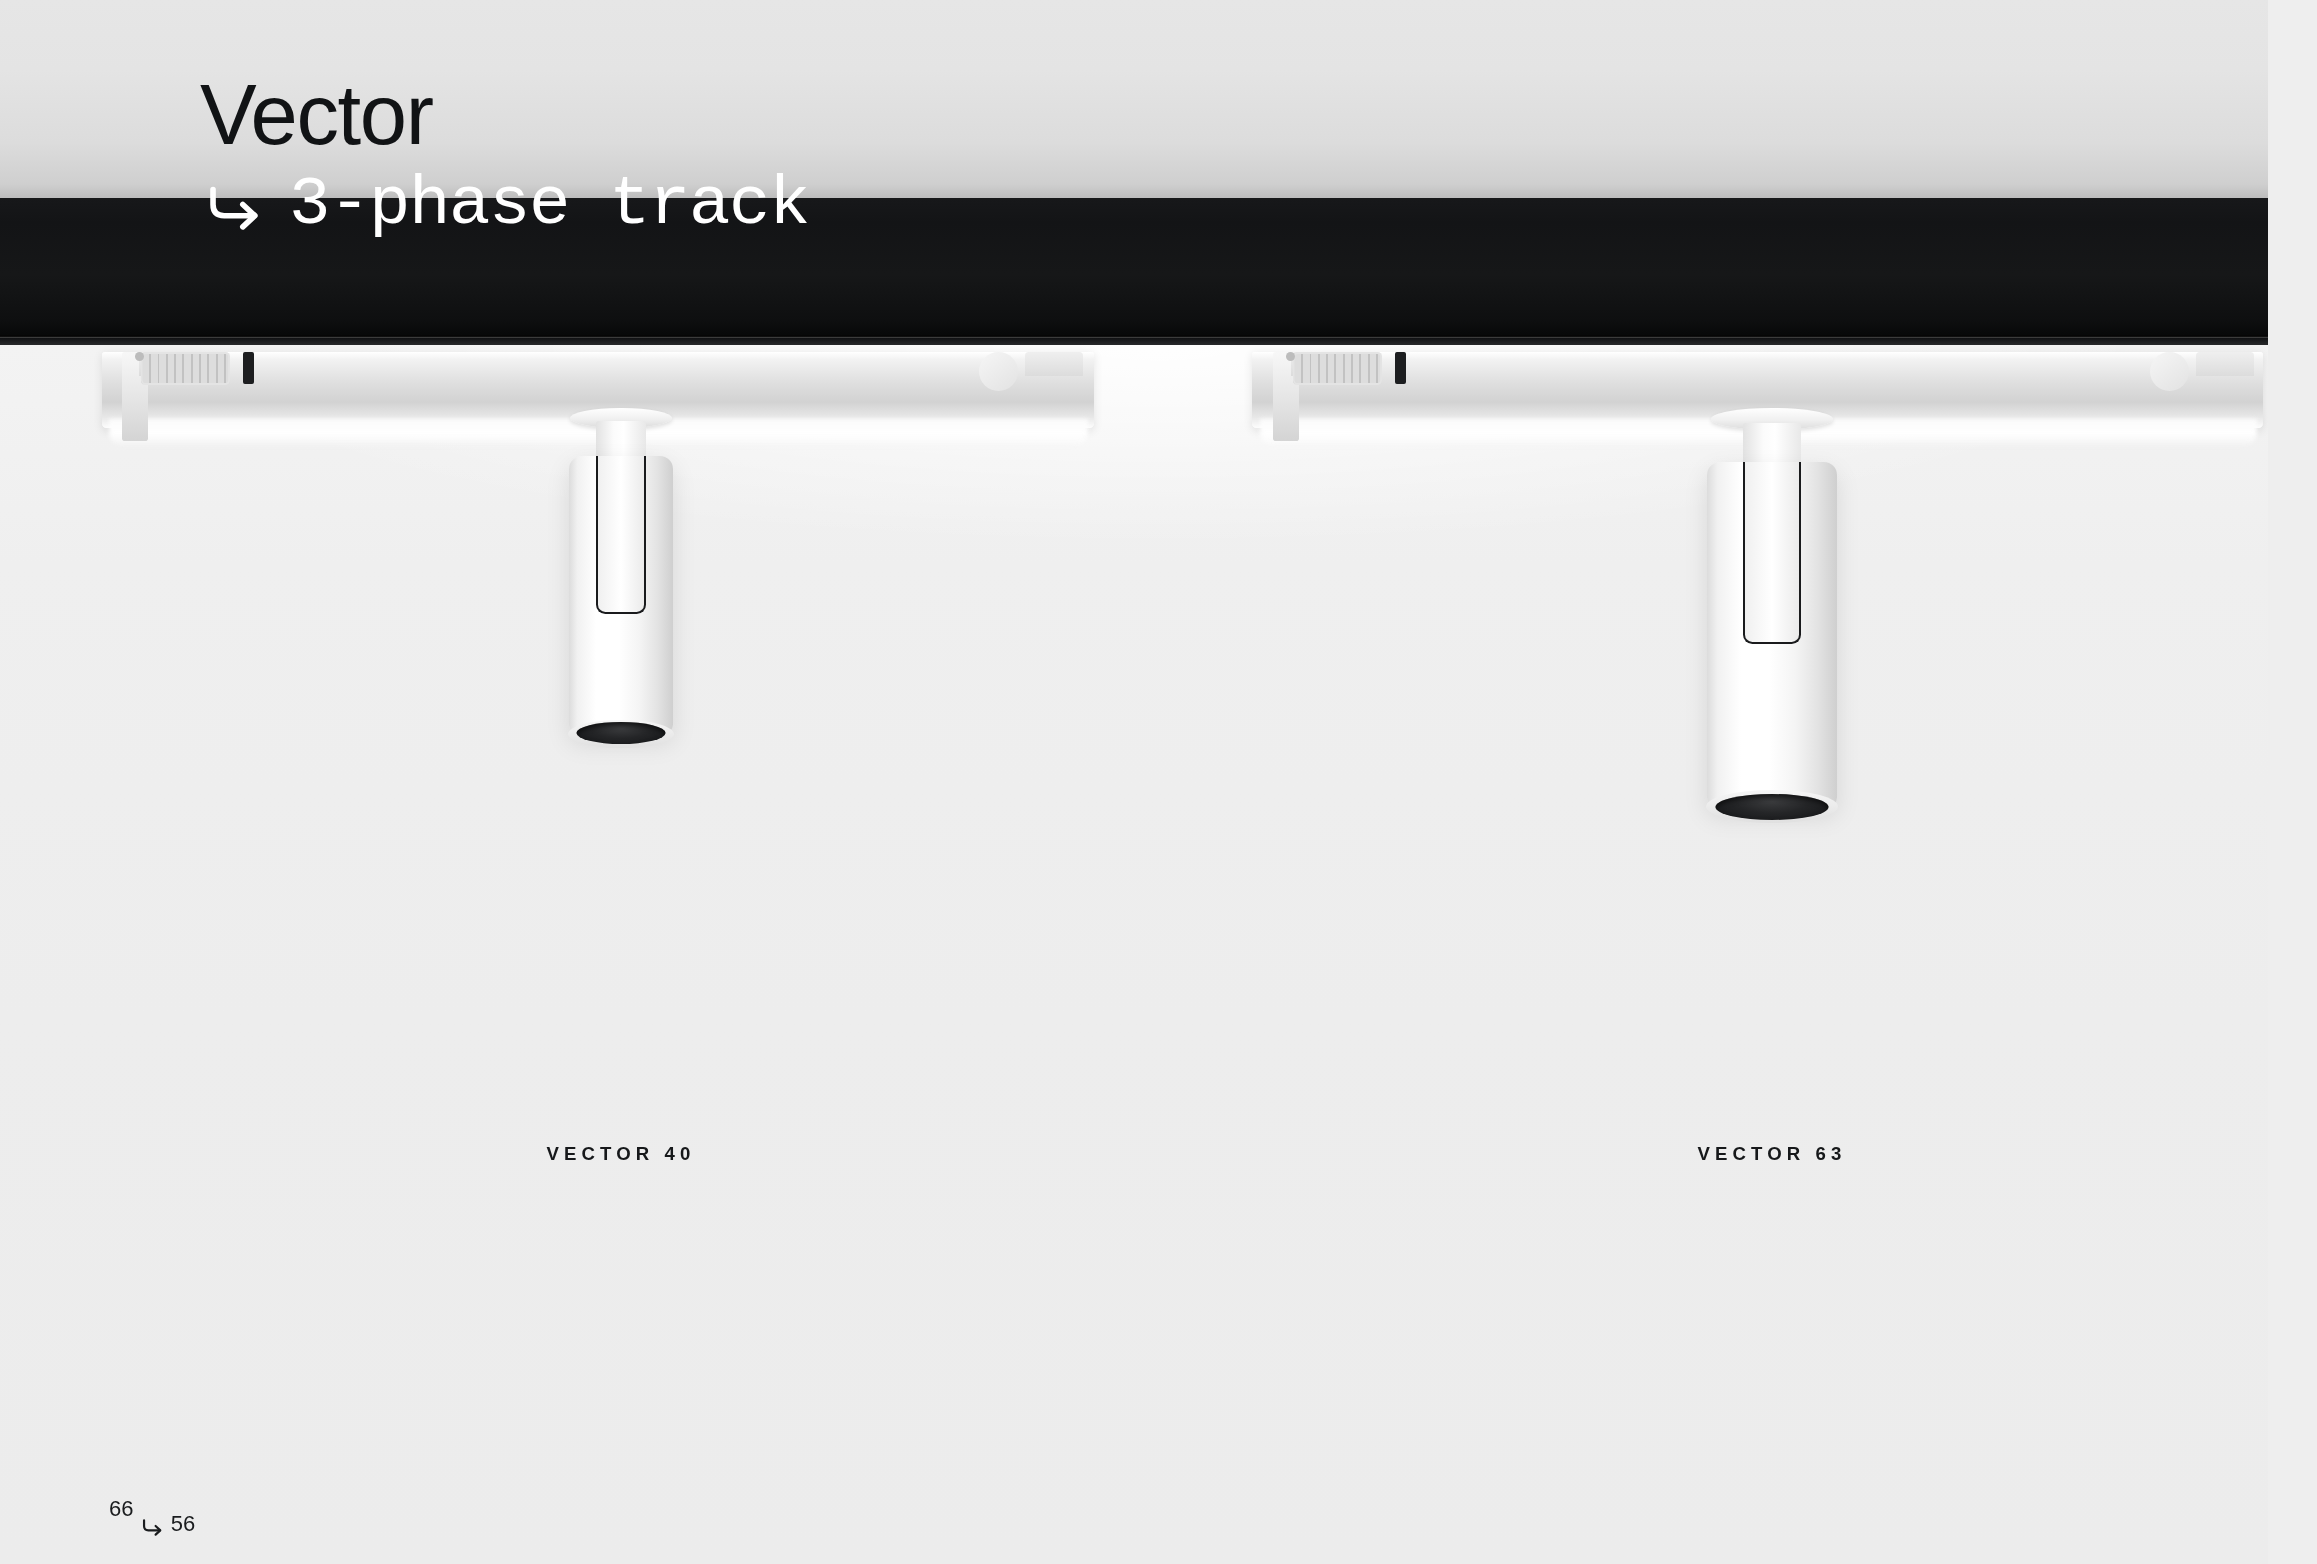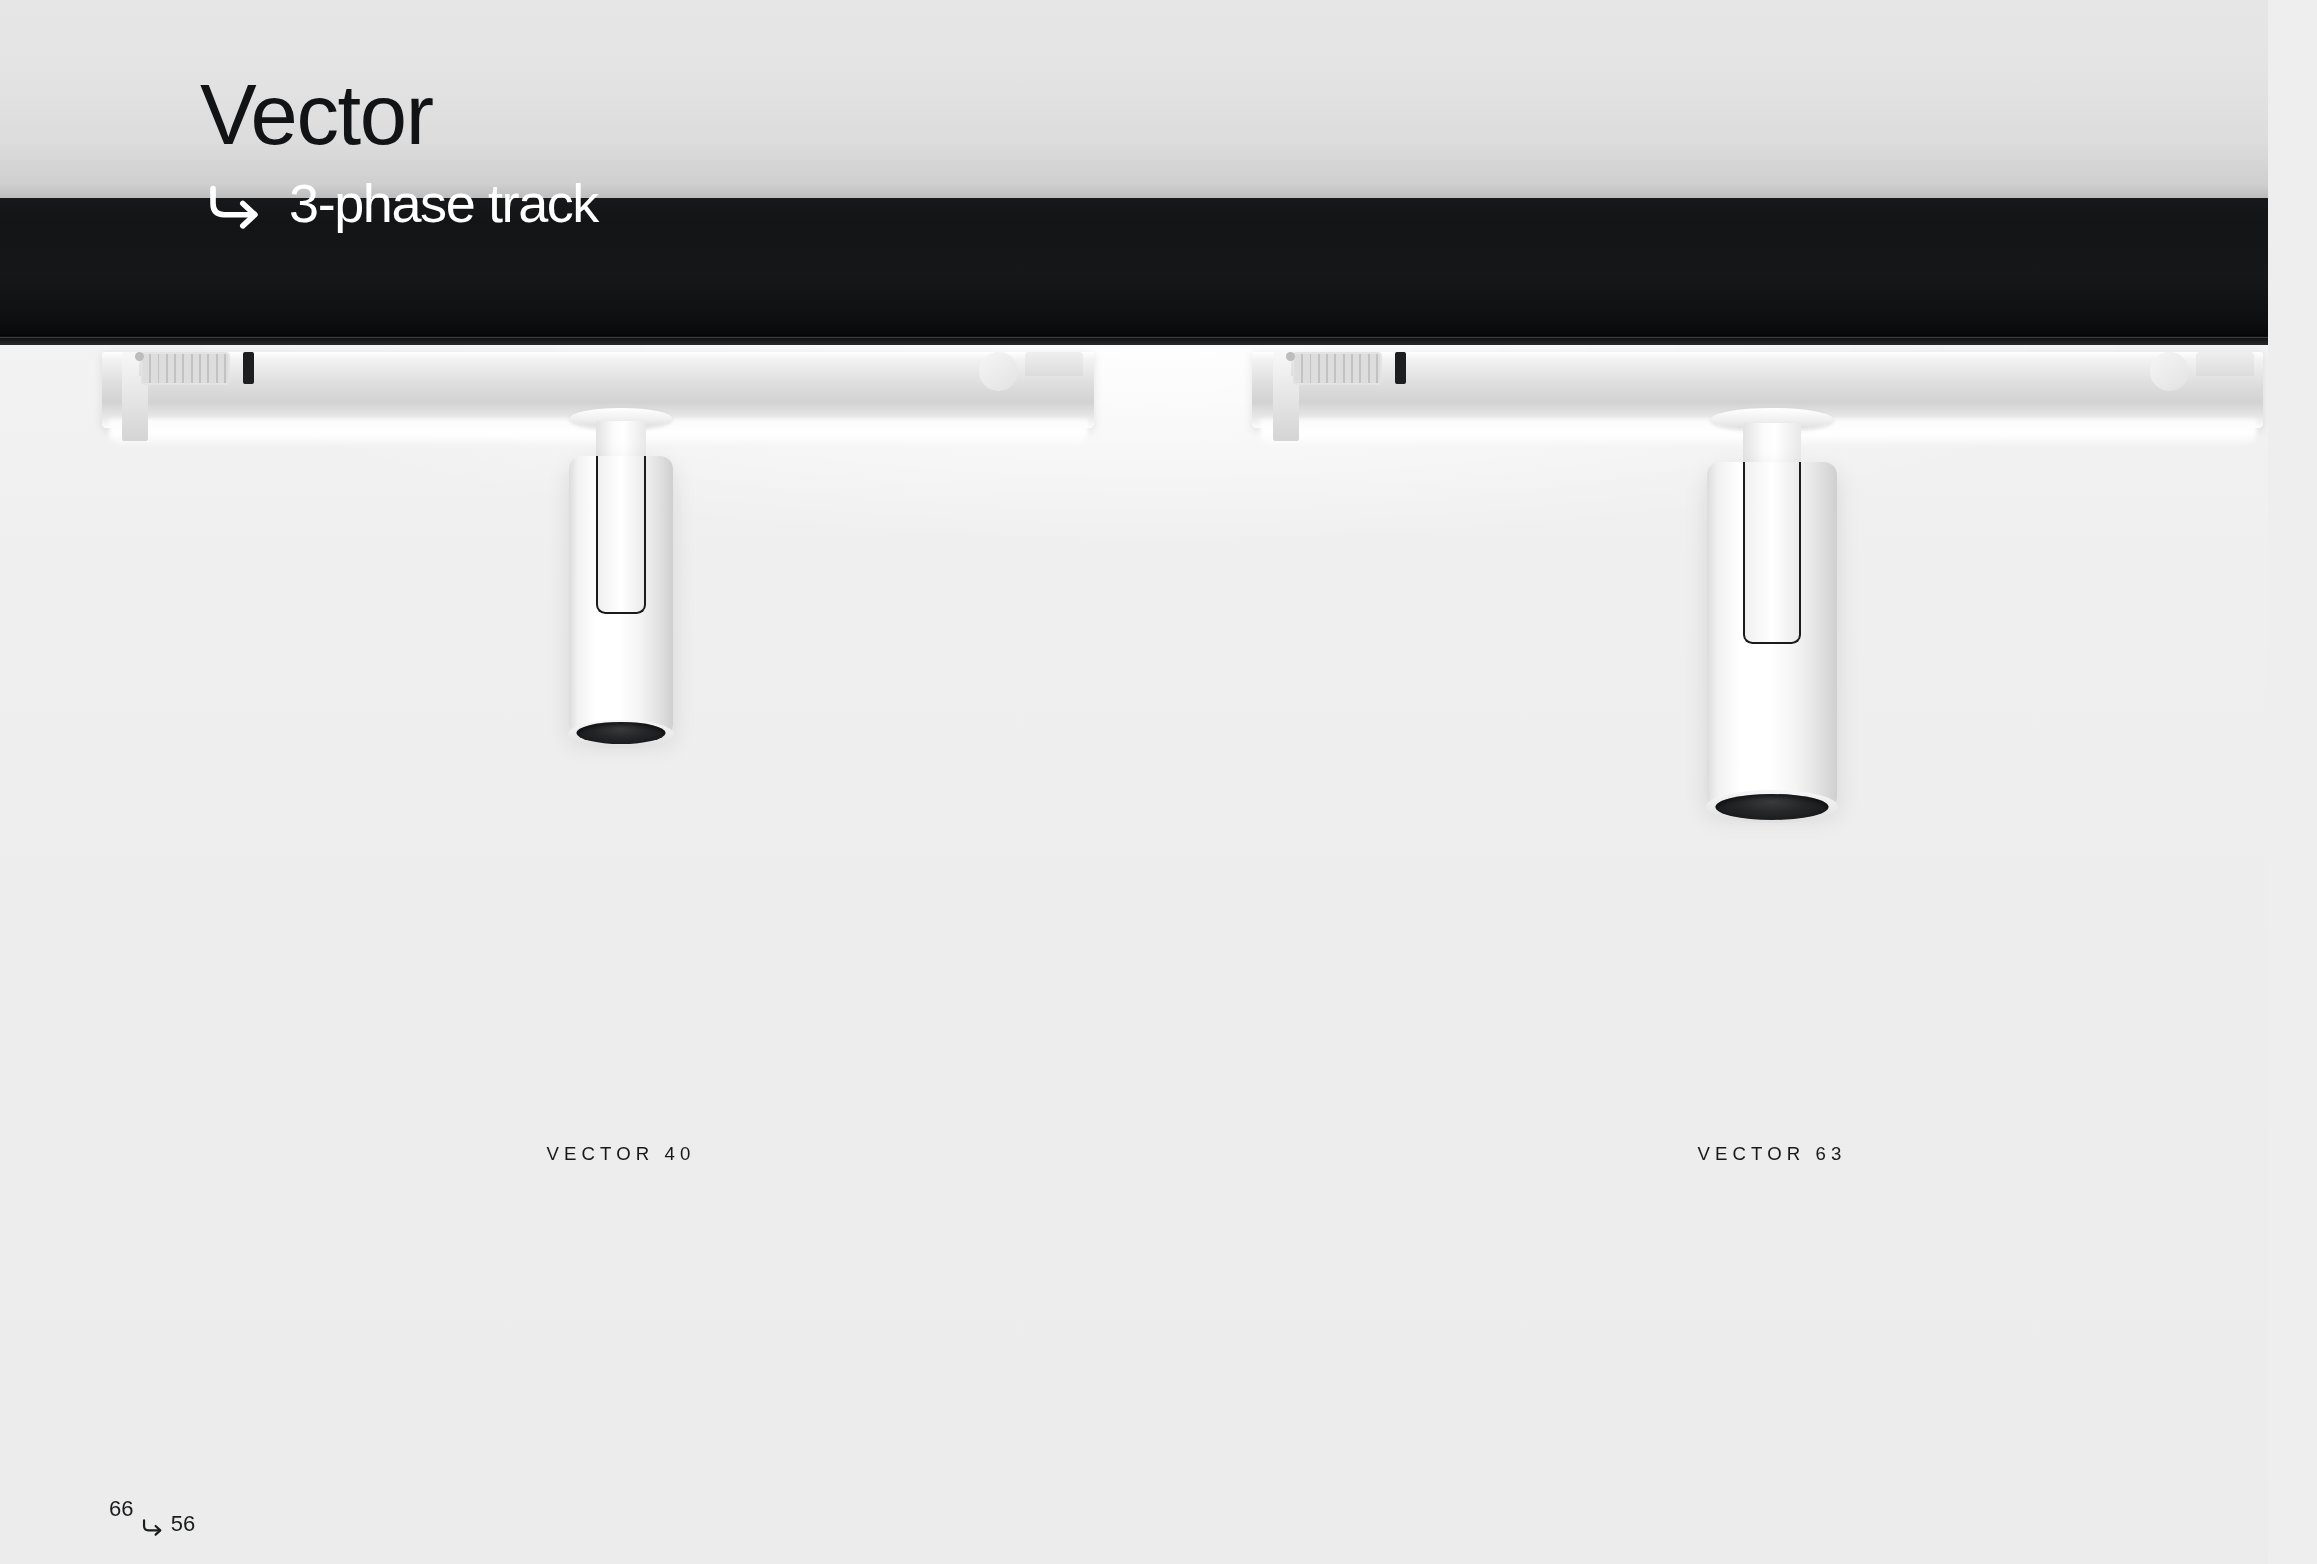--- a/index.html
+++ b/index.html
@@ -47,23 +47,23 @@
     pointer-events:none;
   }
 
   
   .title-block{ position:absolute; left:200px; top:72px; z-index:40; }
   .title-line1{
     font-size:85px; line-height:1.02; font-weight:400; color:#111315;
     letter-spacing:-1.4px; white-space:nowrap;
   }
   .title-line2{
-    margin-top:11px; font-size:54px; line-height:1.02; font-weight:400;
+    margin-top:11px; font-size:69px; line-height:1.02; font-weight:400;
     color:#ffffff; letter-spacing:-1.4px; white-space:nowrap;
-    display:flex; align-items:center; gap:22px;
+    display:flex; align-items:center; gap:22px;font-family:Liberation Mono, monospace;
   }
   .hook-arrow{ display:inline-block; width:67px; height:67px; flex:0 0 auto; }
 
   
   .fixture{ position:absolute; top:0; }
 
   .rail{
     position:absolute; height:76px; border-radius:2.8px 2.8px 4.6px 4.6px;
     background:linear-gradient(180deg,#ffffff 0%,#f2f2f2 10%,#dedede 42%,#d2d2d2 66%,#e8e8e8 86%,#fdfdfd 100%);
     box-shadow:0 2.8px 9.3px rgba(0,0,0,.10);
@@ -138,21 +138,21 @@
   .spot-rim{
     position:absolute; left:50%; transform:translateX(-50%);
     border-radius:50%;
     background:linear-gradient(180deg,#f6f6f6,#e0e0e0);
   }
 
   
   .caption{
     position:absolute; top:1143px;
     font-size:18.6px; letter-spacing:5.1px; color:#16181a;
-    font-weight:400; white-space:nowrap; transform:translateX(-50%);
+    font-weight:700; white-space:nowrap; transform:translateX(-50%);
   }
 
   
   .folio{
     position:absolute; left:109px; bottom:26px;
     display:flex; gap:5.6px;
     color:#1a1c1e; z-index:40;
   }
   .folio-left{ font-size:22px; line-height:1; position:relative; top:-15px; }
   .folio-arrow{ width:26px; height:26px; display:block; }

